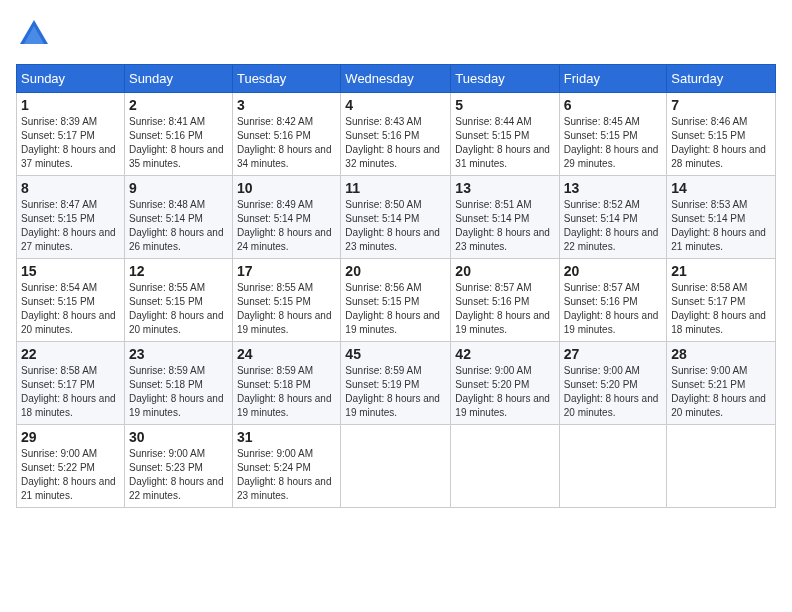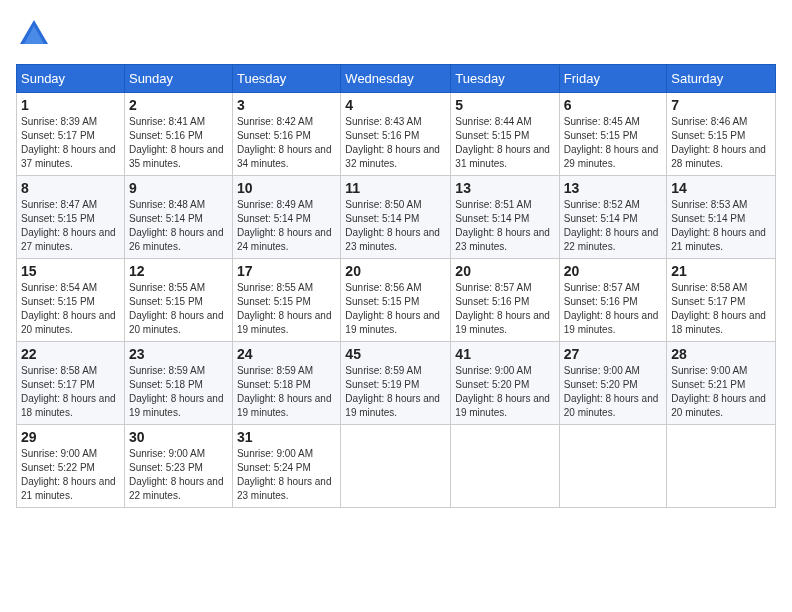--- a/index.html
+++ b/index.html
@@ -327,21 +327,21 @@
       </td>
         <td>
         <span class="day-number">45</span>
         <span class="day-detail">
           Sunrise: 8:59 AM<br>
           Sunset: 5:19 PM<br>
           Daylight: 8 hours and 19 minutes.
         </span>
       </td>
         <td>
-        <span class="day-number">41</span>
+        <span class="day-number">42</span>
         <span class="day-detail">
           Sunrise: 9:00 AM<br>
           Sunset: 5:20 PM<br>
           Daylight: 8 hours and 19 minutes.
         </span>
       </td>
         <td>
         <span class="day-number">27</span>
         <span class="day-detail">
           Sunrise: 9:00 AM<br>

